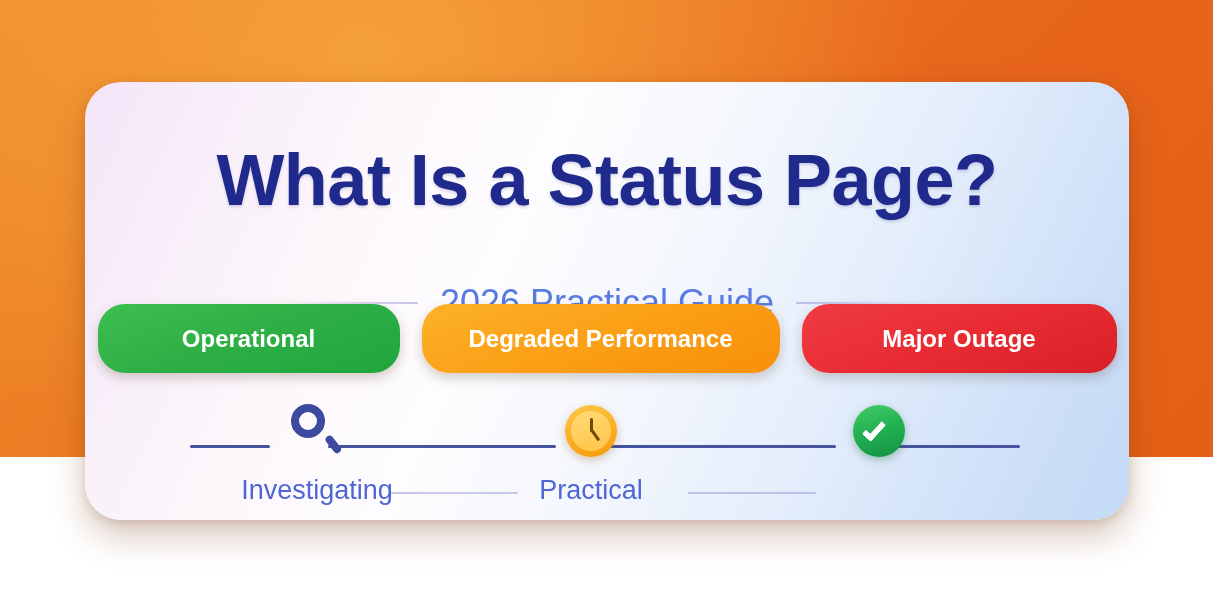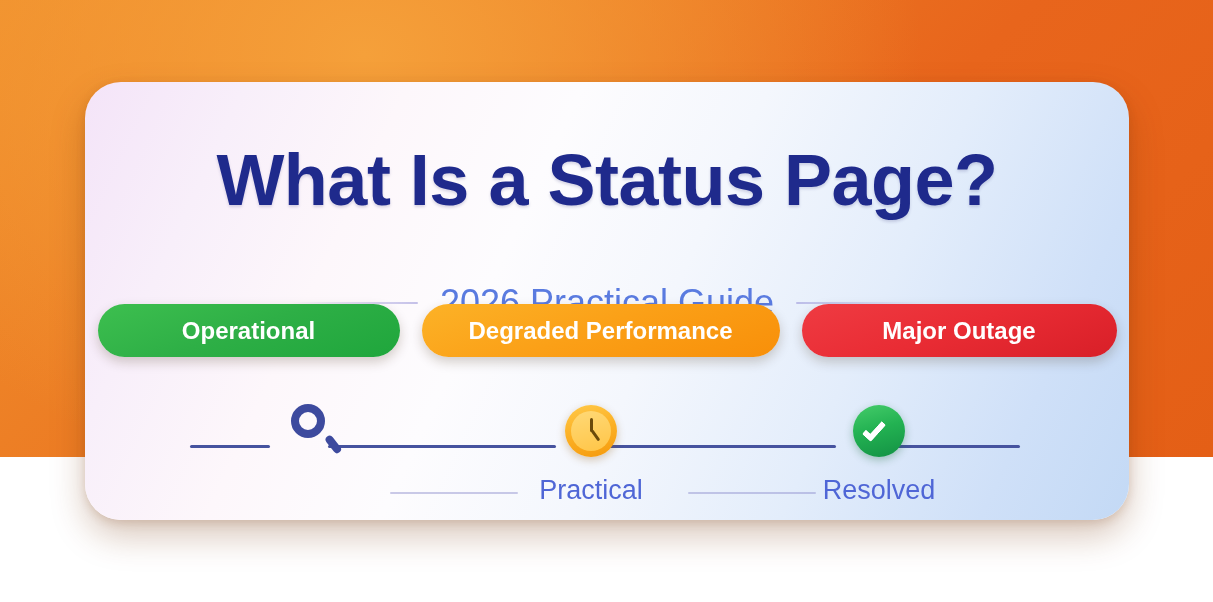--- a/index.html
+++ b/index.html
@@ -100,21 +100,21 @@
     align-items: center;
     justify-content: center;
     gap: 22px;
   }
   .pill {
     display: flex;
     align-items: center;
     justify-content: center;
     height: 53px;
     border-radius: 27px;
-    padding: 0 30px;
+    padding: 8px 30px;
     color: #ffffff;
     font-size: 24px;
     font-weight: 700;
     white-space: nowrap;
     box-shadow: 0 5px 12px rgba(60, 35, 10, 0.22);
     font-family: "Liberation Sans", sans-serif;
   }
   .pill-operational {
     min-width: 242px;
     background: linear-gradient(160deg, #3dbf4f 0%, #2eaf46 48%, #1fa63c 100%);
@@ -293,37 +293,37 @@
       <div class="tl-sublink a"></div>
       <div class="tl-sublink b"></div>
 
       <div class="tl-step step1">
         <div class="tl-icon-wrap">
           <div class="ico-magnifier">
             <div class="ring"></div>
             <div class="handle"></div>
           </div>
         </div>
+        <div class="tl-label">Investigating</div>
       </div>
 
       <div class="tl-step step2">
         <div class="tl-icon-wrap">
           <div class="ico-clock">
             <div class="hand hour"></div>
             <div class="hand minute"></div>
           </div>
         </div>
         <div class="tl-label">Practical</div>
       </div>
 
       <div class="tl-step step3">
         <div class="tl-icon-wrap">
           <div class="ico-check">
             <div class="tick"></div>
           </div>
         </div>
-        <div class="tl-label">Resolved</div>
       </div>
 
     </div>
 
   </div>
 </div>
 
 </body></html>

